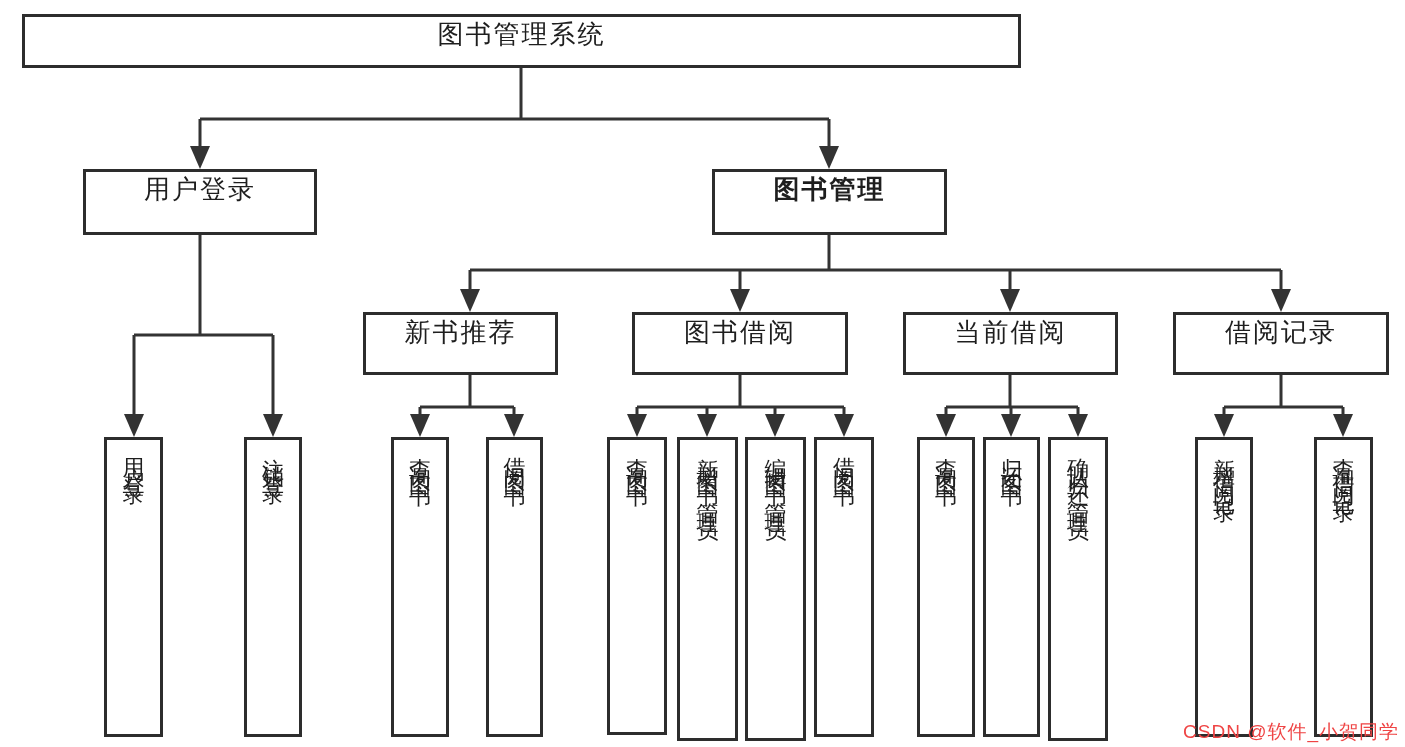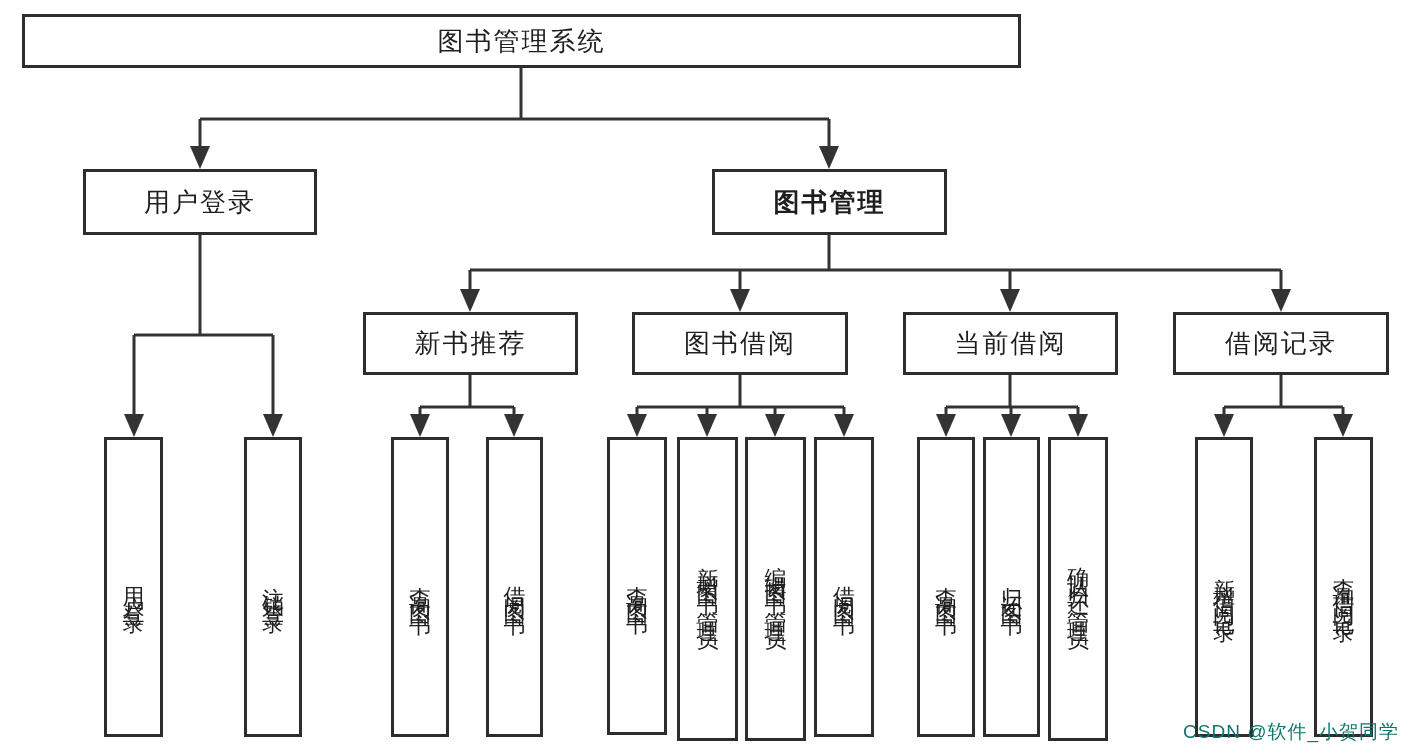--- a/index.html
+++ b/index.html
@@ -24,21 +24,21 @@
   .connectors polygon {
     fill: #333333;
     stroke: none;
   }
   .box {
     position: absolute;
     box-sizing: border-box;
     border: 3px solid #2d2d2d;
     background: #ffffff;
     display: flex;
-    align-items: center;
+    align-items: flex-start;
     justify-content: center;
   }
   .h-label {
     font-size: 26px;
     color: #1e1e1e;
     letter-spacing: 2px;
     white-space: nowrap;
   }
   .v-label {
     writing-mode: vertical-rl;
@@ -46,21 +46,21 @@
     font-size: 22px;
     letter-spacing: 9px;
     line-height: 1;
     color: #1e1e1e;
   }
   .watermark {
     position: absolute;
     right: 6px;
     bottom: 2px;
     font-size: 19px;
-    color: #0f766e;
+    color: #ef4444;
     letter-spacing: 1px;
     white-space: nowrap;
   }
 </style>
 </head>
 <body>
 
 <div class="canvas">
 
   <svg class="connectors" width="1405" height="747" viewBox="0 0 1405 747">
@@ -117,21 +117,21 @@
     <span class="h-label">图书管理系统</span>
   </div>
 
   <div class="box" style="left:83px; top:169px; width:234px; height:66px;">
     <span class="h-label">用户登录</span>
   </div>
   <div class="box" style="left:712px; top:169px; width:235px; height:66px;font-weight:bold;">
     <span class="h-label">图书管理</span>
   </div>
 
-  <div class="box" style="left:363px; top:312px; width:215px; height:63px;">
+  <div class="box" style="left:363px; top:312px; width:195px; height:63px;">
     <span class="h-label">新书推荐</span>
   </div>
   <div class="box" style="left:632px; top:312px; width:216px; height:63px;">
     <span class="h-label">图书借阅</span>
   </div>
   <div class="box" style="left:903px; top:312px; width:215px; height:63px;">
     <span class="h-label">当前借阅</span>
   </div>
   <div class="box" style="left:1173px; top:312px; width:216px; height:63px;">
     <span class="h-label">借阅记录</span>

